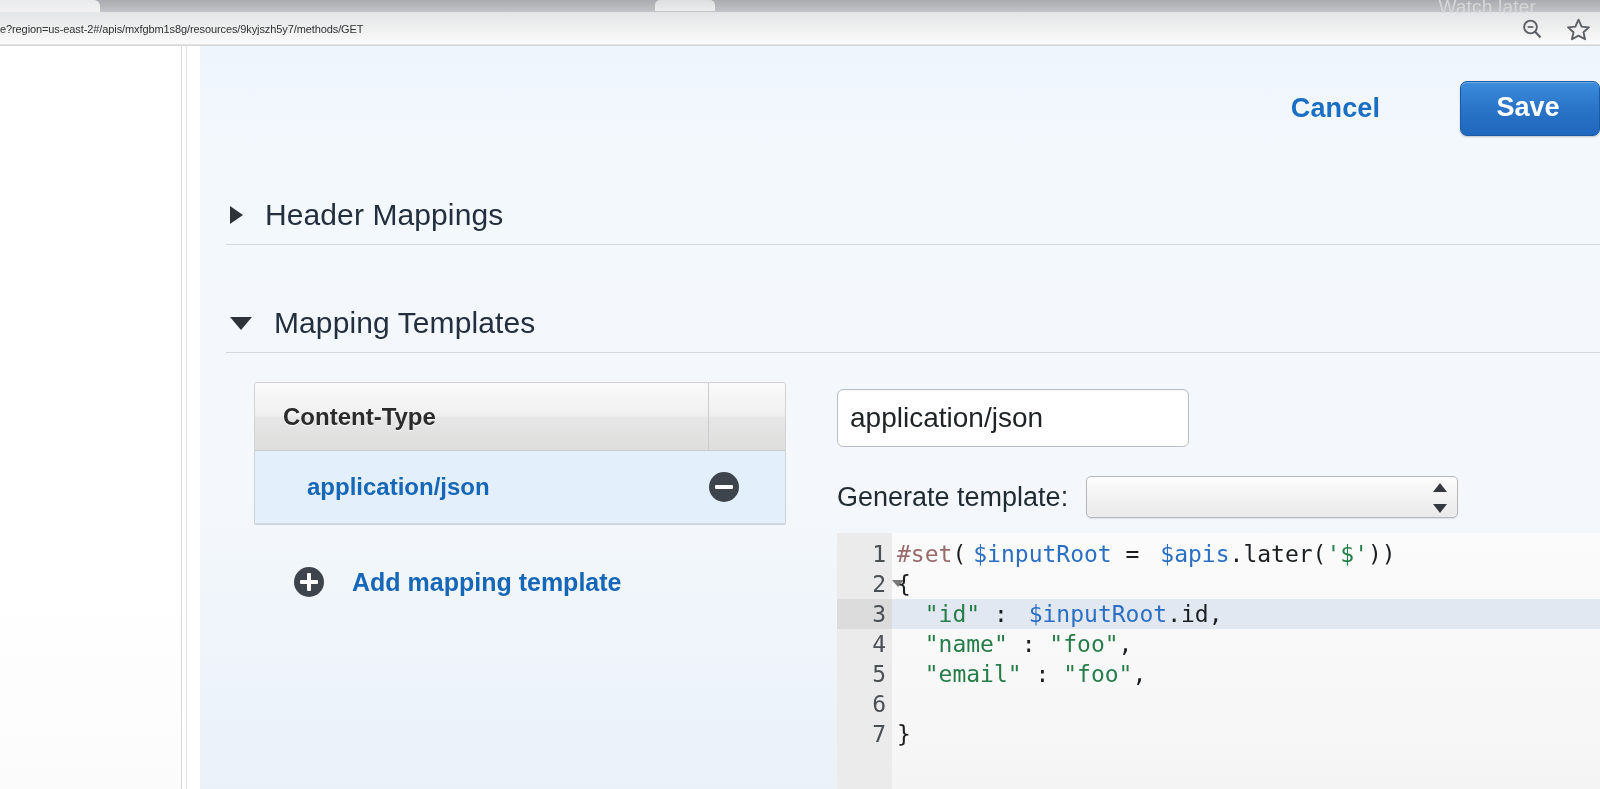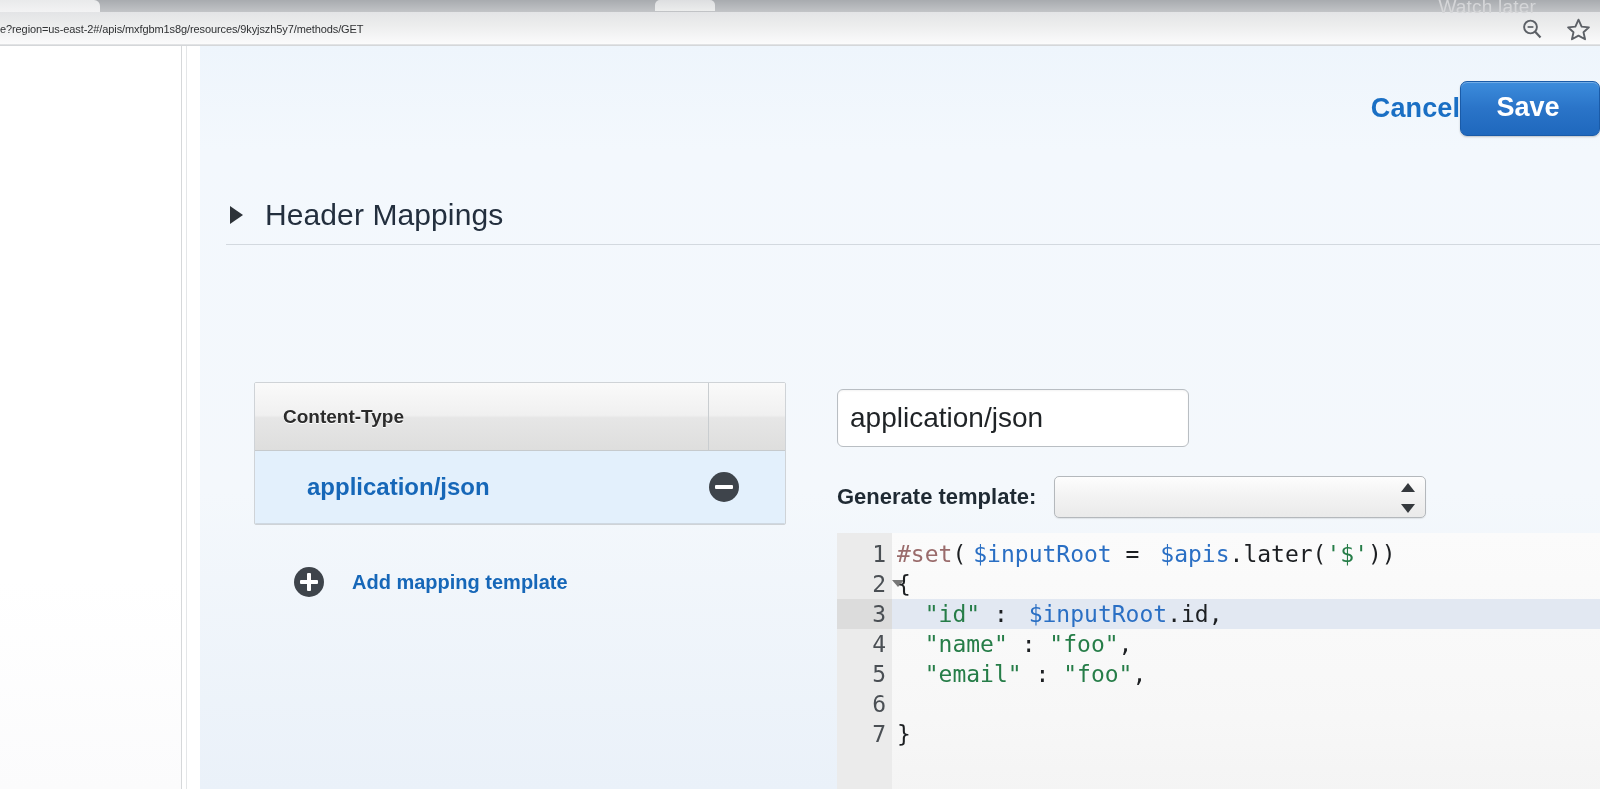--- a/index.html
+++ b/index.html
@@ -73,27 +73,28 @@
     background: #e4e6e8;
   }
   .content {
     position: absolute; left: 200px; top: 0; width: 1400px; height: 743px;
     background: linear-gradient(to bottom, #eef5fc 0%, #f3f8fd 14%, #f4f8fc 60%, #eaf1f9 100%);
   }
 
   
   .actionbar {
     position: absolute; right: 0px; top: 32px; height: 60px;
-    display: flex; align-items: center; gap: 0px;
+    display: flex; align-items: center; gap: 12px;
   }
   .cancel-link {
     color: #1a6fc4; font-size: 27px; font-weight: 700;
     cursor: pointer; white-space: nowrap; letter-spacing: .1px;
   }
   .save-button {
+    margin-left: 68px;
     background: linear-gradient(to bottom, #3c8cdc 0%, #2a74c8 50%, #1f68bd 100%);
     border: 1px solid #1a5ba8;
     border-radius: 7px;
     color: #ffffff; font-size: 27px; font-weight: 700;
     padding: 10px 26px 12px 22px;
     width: 140px;
     overflow: hidden; white-space: nowrap;
     box-shadow: inset 0 1px 0 rgba(255,255,255,.28), 0 1px 2px rgba(0,0,0,.22);
     cursor: pointer;
   }
@@ -135,21 +136,21 @@
     background: #fff;
   }
   .ct-thead {
     display: flex; height: 68px;
     background: linear-gradient(to bottom, #fafafa 0%, #f0f0f0 48%, #e6e6e6 52%, #dededd 100%);
     border-bottom: 1px solid #c6cacd;
   }
   .ct-th-main {
     flex: 1 1 auto; display: flex; align-items: center;
     padding-left: 28px;
-    font-size: 19px; font-weight: 700; color: #2b2b2b;
+    font-size: 24px; font-weight: 700; color: #2b2b2b;
     border-right: 1px solid #c9cdd0;
     text-shadow: 0 1px 0 #fff;
   }
   .ct-th-act { width: 76px; }
 
   .ct-row {
     display: flex; align-items: center; height: 73px;
     background: #e3f0fc;
     border-bottom: 1px solid #cfd8e1;
   }
@@ -172,21 +173,21 @@
     position: absolute; left: 13px; top: 6px; width: 4px; height: 18px;
     background: #fff; border-radius: 1px;
   }
 
   .add-row {
     position: absolute; left: 54px; top: 185px;
     display: flex; align-items: center; gap: 28px;
     padding-left: 40px; cursor: pointer;
   }
   .add-label {
-    font-size: 20px; font-weight: 700; color: #1667b8; white-space: nowrap;
+    font-size: 25px; font-weight: 700; color: #1667b8; white-space: nowrap;
   }
 
   
   .right-col { position: absolute; left: 637px; top: 0; width: 763px; }
 
   .ctype-input {
     position: absolute; left: 0px; top: 7px;
     width: 352px; height: 58px;
     border: 1px solid #b9bec3; border-radius: 6px;
     background: #ffffff;
@@ -194,21 +195,21 @@
     font-size: 28px; color: #1f2326;
     padding: 0 12px;
     outline: none;
     box-shadow: inset 0 1px 2px rgba(0,0,0,.05);
   }
 
   .gen-row {
     position: absolute; left: 0px; top: 94px;
     display: flex; align-items: center; gap: 18px;
   }
-  .gen-label { font-size: 22px; color: #1f2a33; white-space: nowrap; font-weight: bold; }
+  .gen-label { font-size: 27px; color: #1f2a33; white-space: nowrap; }
   .gen-select {
     width: 372px; height: 42px;
     border: 1px solid #b4b8bc; border-radius: 5px;
     background: linear-gradient(to bottom, #fdfdfd 0%, #f2f2f2 52%, #eaeaea 100%);
     position: relative; cursor: pointer;
     box-shadow: 0 1px 1px rgba(0,0,0,.08);
   }
   .stepper {
     position: absolute; right: 9px; top: 6px;
     width: 16px; height: 30px;
@@ -303,20 +304,27 @@
       </div>
 
       <div class="section" style="top:140px;">
         <div class="section-head">
           <span class="tri tri-right"></span>
           <span class="section-title">Header Mappings</span>
         </div>
         <div class="hr"></div>
       </div>
 
+      <div class="section" style="top:248px;">
+        <div class="section-head">
+          <span class="tri tri-down"></span>
+          <span class="section-title">Mapping Templates</span>
+        </div>
+        <div class="hr"></div>
+      </div>
 
       <div class="mt-body">
 
         <div class="ct-table">
           <div class="ct-thead">
             <div class="ct-th-main">Content-Type</div>
             <div class="ct-th-act"></div>
           </div>
           <div class="ct-row">
             <div class="ct-row-name">application/json</div>

